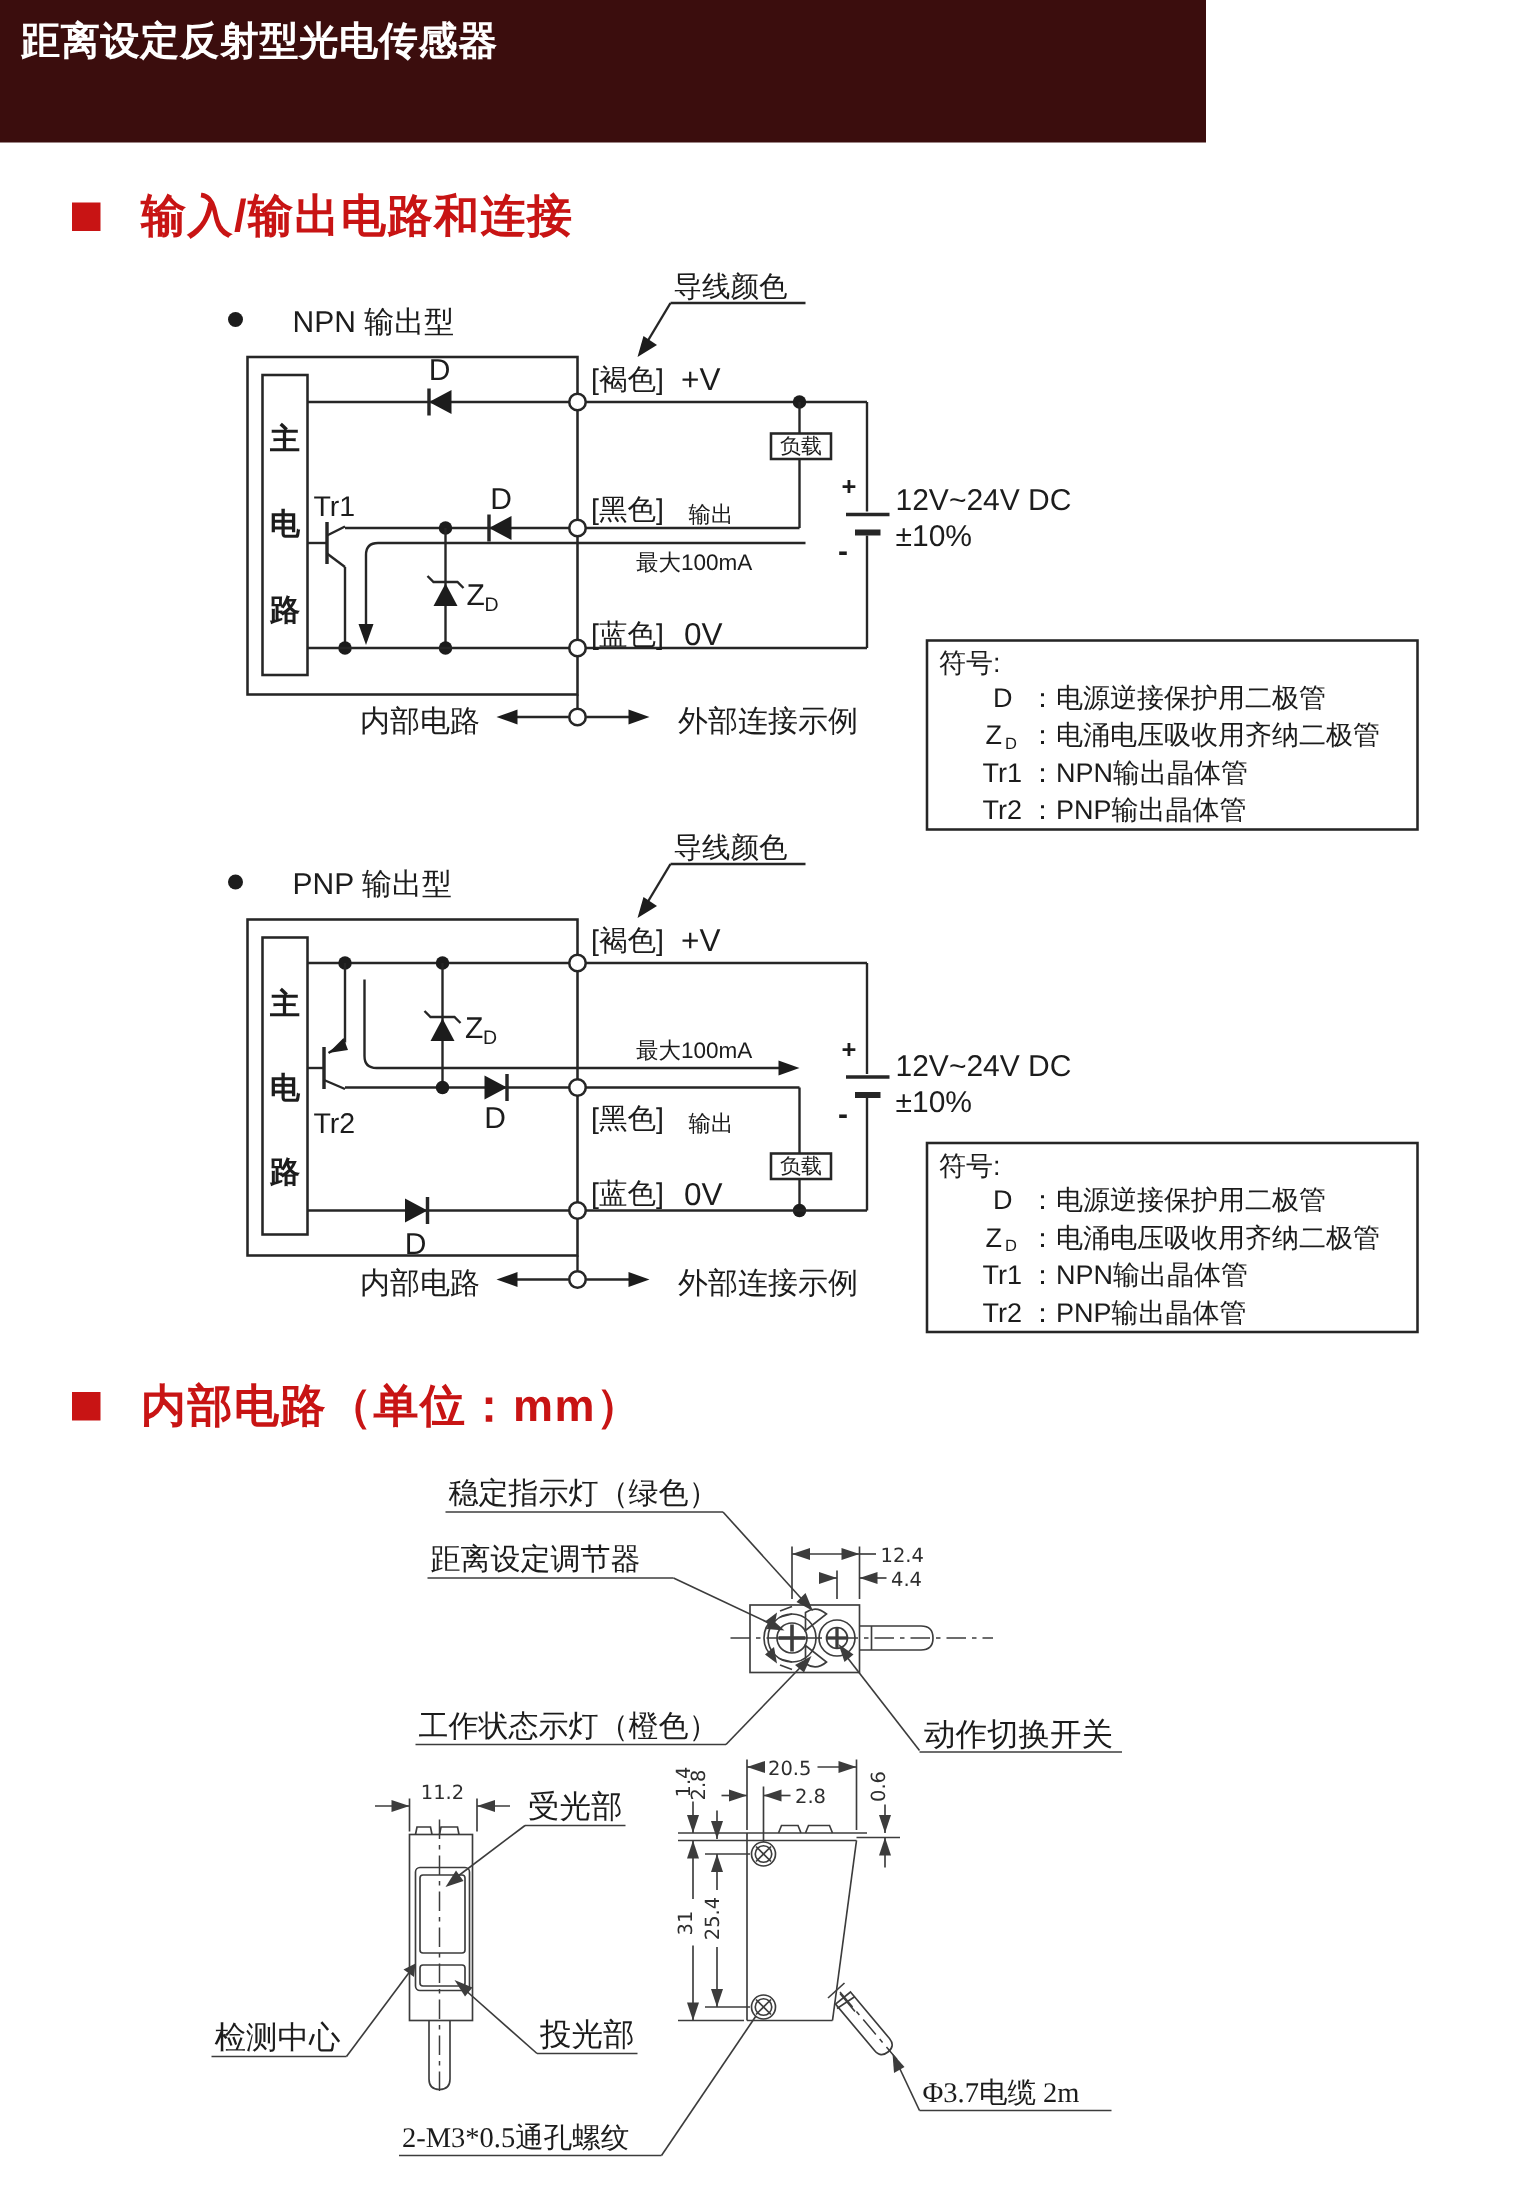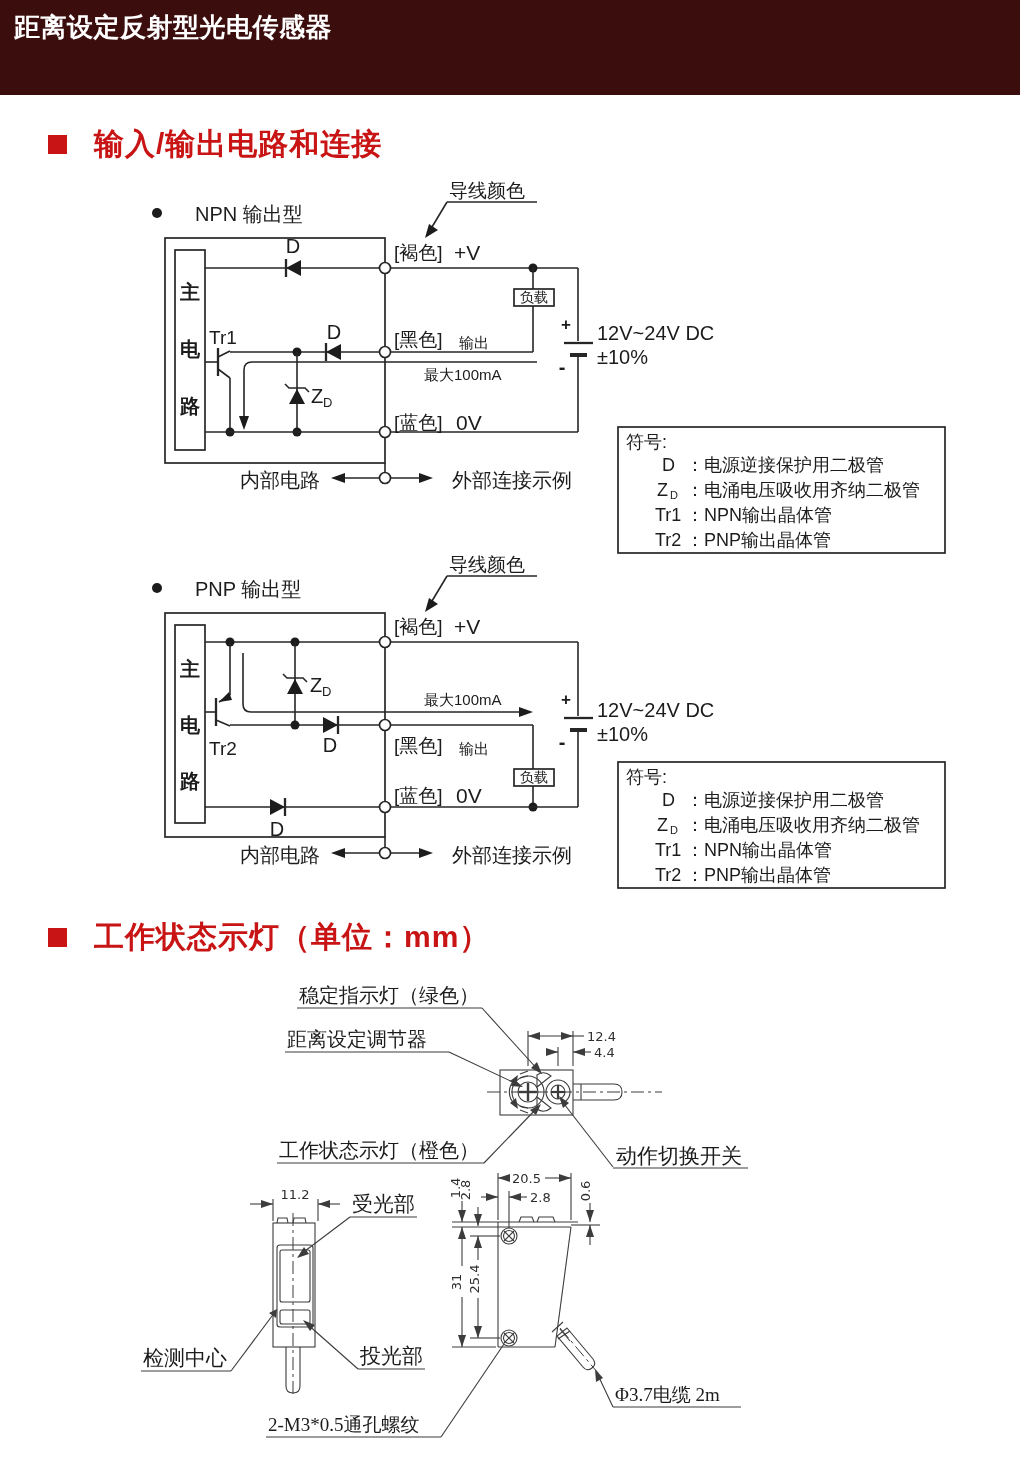--- a/index.html
+++ b/index.html
@@ -1,17 +1,17 @@
 <!DOCTYPE html>
 <html><head>
 <meta charset="utf-8">
 <style>
   html,body{margin:0;padding:0;background:#ffffff;}
   body{width:1020px;height:1473px;position:relative;font-family:"Liberation Sans",sans-serif;overflow:hidden;}
-  .header{position:absolute;top:0;left:0;width:1020px;height:95px;background:#3b0d0d;color:#ffffff;box-sizing:border-box;padding:10px 0 0 14px;}
+  .header{position:absolute;top:0;left:0;width:804px;height:95px;background:#3b0d0d;color:#ffffff;box-sizing:border-box;padding:10px 0 0 14px;}
   .header .t{font-size:26px;font-weight:bold;line-height:35px;letter-spacing:.5px;}
   .sec{position:absolute;display:flex;align-items:center;}
   .sec .sq{width:19px;height:19px;background:#c81414;flex:0 0 auto;}
   .sec .tt{font-size:30px;font-weight:bold;color:#c81414;margin-left:27px;letter-spacing:1px;white-space:nowrap;}
   #sec1{left:48px;top:124px;}
   #sec2{left:48px;top:917px;}
   svg{position:absolute;left:0;}
   #cir{top:170px;}
   #dim{top:960px;}
   svg text{fill:#1c1c1c;}
@@ -40,21 +40,21 @@
 <div class="header">
   <div class="t">距离设定反射型光电传感器</div>
 </div>
 
 <div class="sec" id="sec1">
   <span class="sq"></span>
   <span class="tt">输入/输出电路和连接</span>
 </div>
 <div class="sec" id="sec2">
   <span class="sq"></span>
-  <span class="tt">工作状态示灯（单位：mm）</span>
+  <span class="tt">内部电路（单位：mm）</span>
 </div>
 
 <svg id="cir" width="1020" height="730" viewBox="0 170 1020 730">
 
   <g>
     <circle cx="157" cy="213" r="5" class="f"></circle>
     <text x="195" y="221" class="s20">NPN 输出型</text>
 
     <text x="449" y="197" class="s19">导线颜色</text>
     <line x1="447" y1="202" x2="537" y2="202" class="w"></line>

